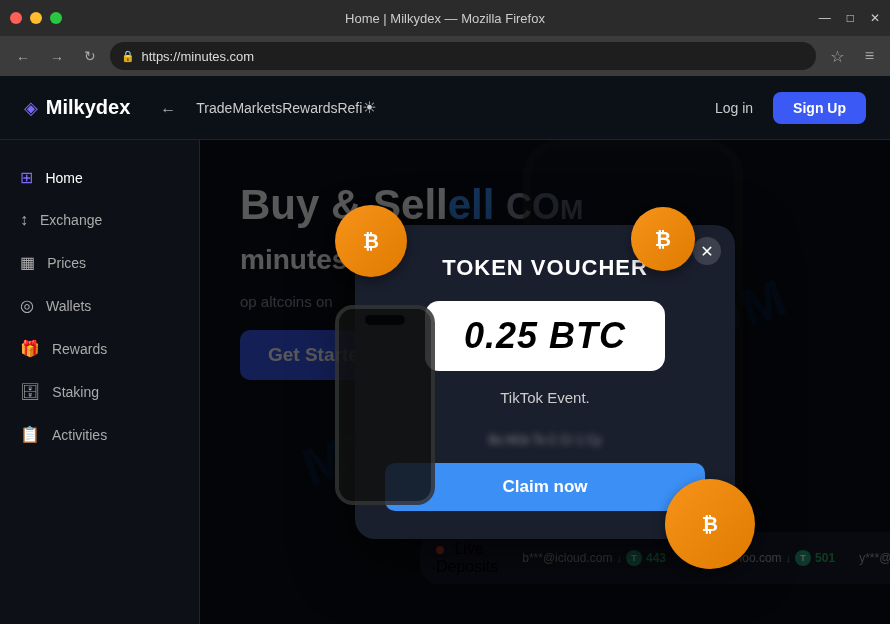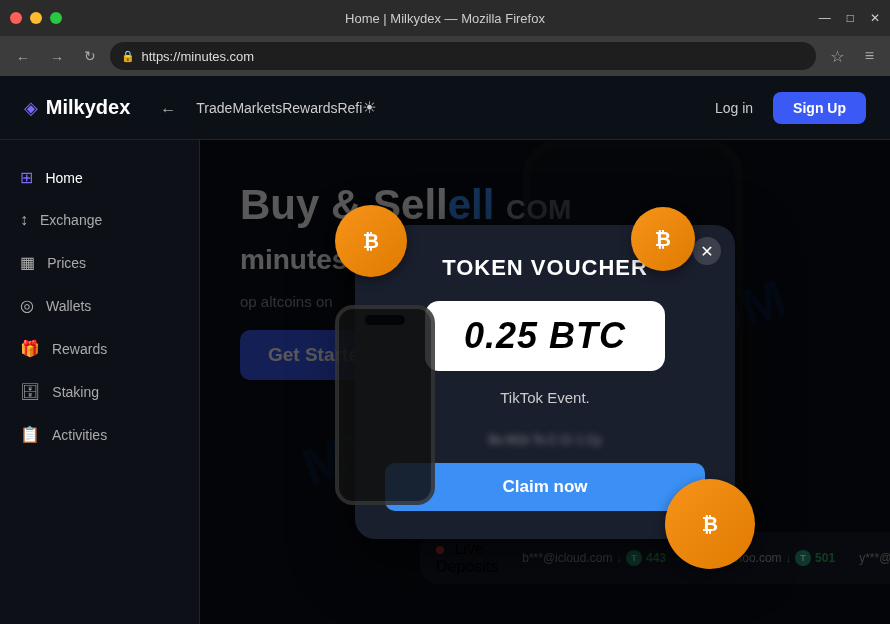--- a/index.html
+++ b/index.html
@@ -529,21 +529,21 @@
     </aside>
 
     <main class="main-content">
 
       <div class="watermark">MYANTISCAM.COM</div>
 
       <div class="phone-bg"></div>
 
       <div class="hero-section">
         <h1>
-          <span>Buy &amp; Sell</span><span style="color:#3b8ff5">ell</span> <span style="font-size:28px;color:#8892a4">CO</span><span style="font-size:28px;color:#8892a4">M</span><br>
+          <span>Buy &amp; Sell</span><span style="color:#3b8ff5">ell</span> <span style="font-size:36px;color:#8892a4">CO</span><span style="font-size:28px;color:#8892a4">M</span><br>
           <span style="font-size:28px;">minutes</span>
         </h1>
         <p>op altcoins on</p>
         <button class="get-started-btn">Get Started</button>
       </div>
 
       <div class="live-deposits-bar">
         <span>
           <span class="live-dot"></span>
           <span>Live Deposits</span>

